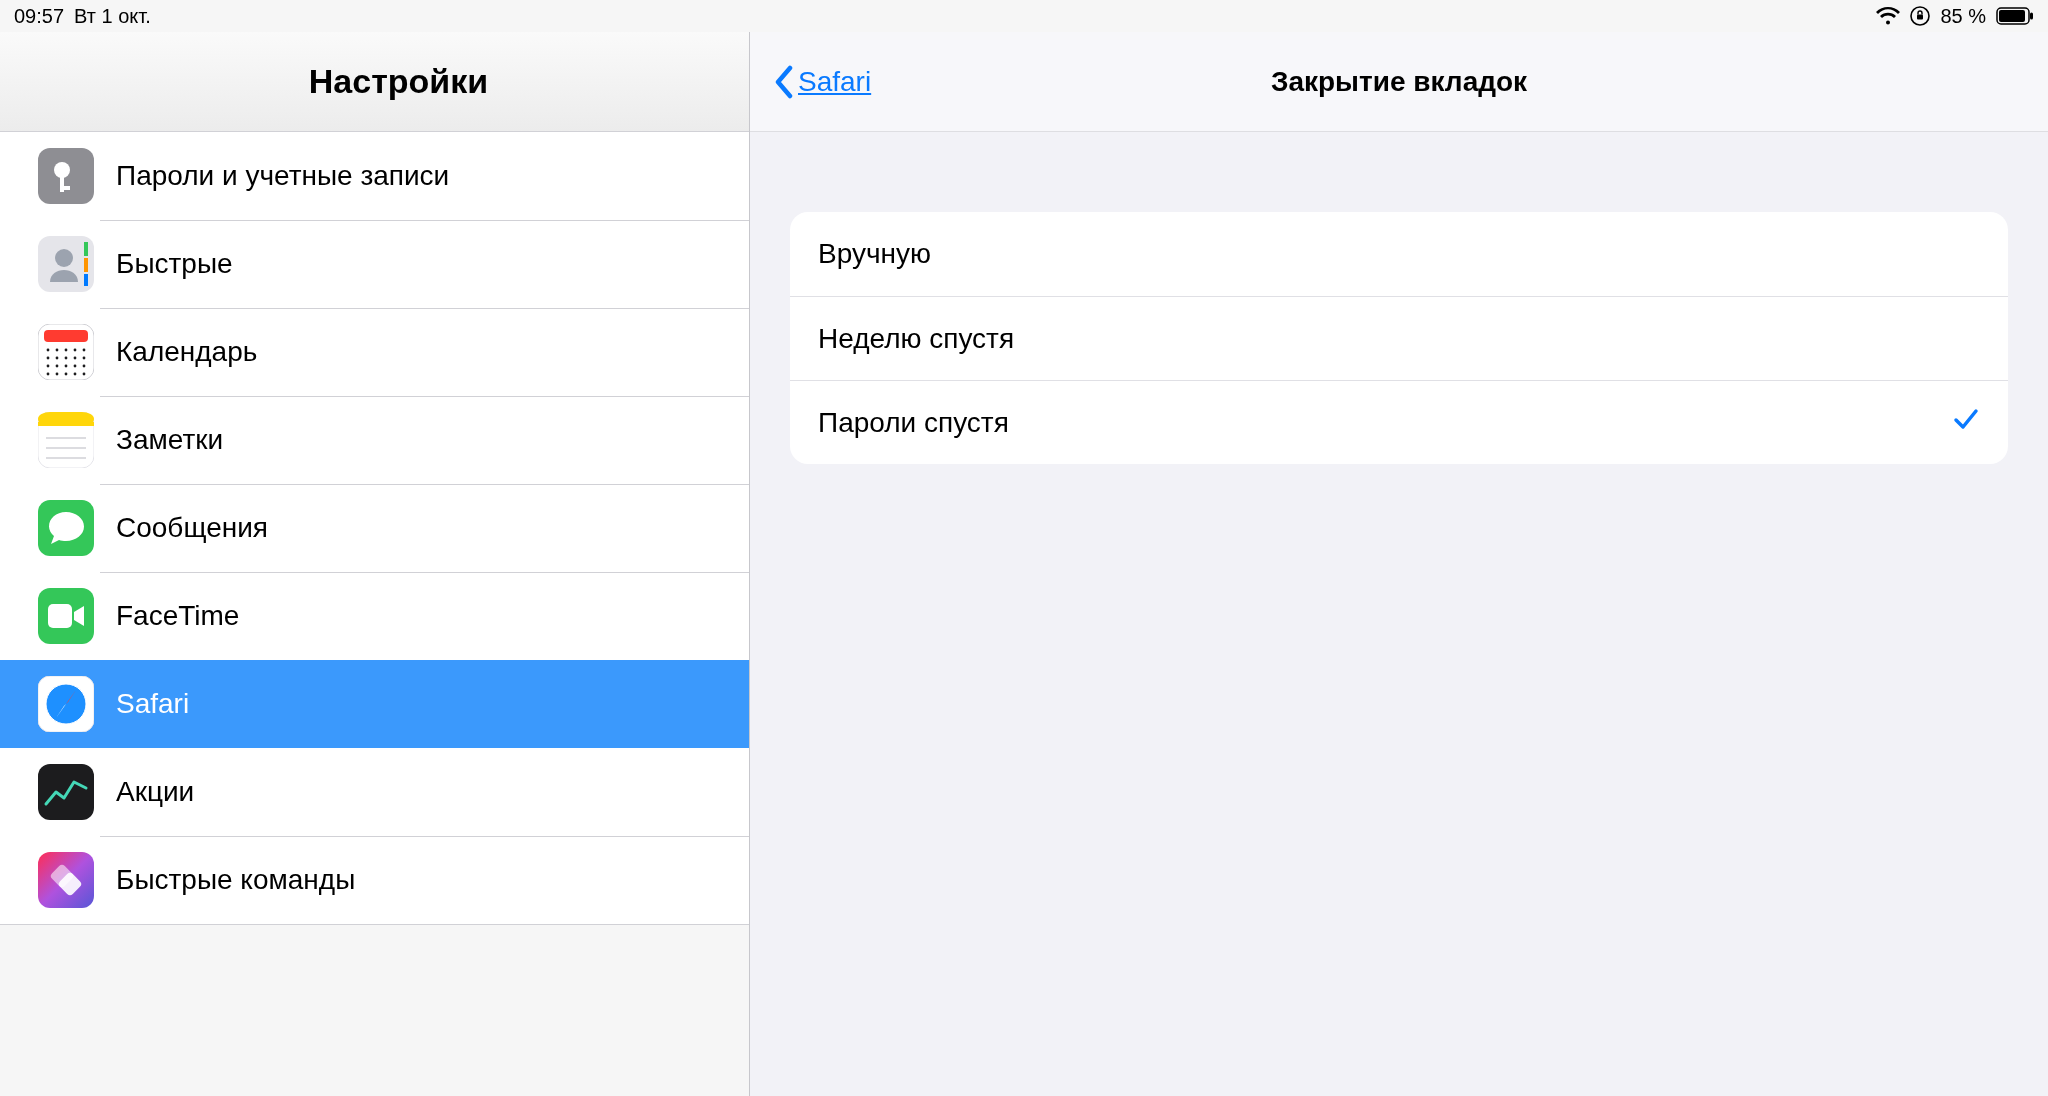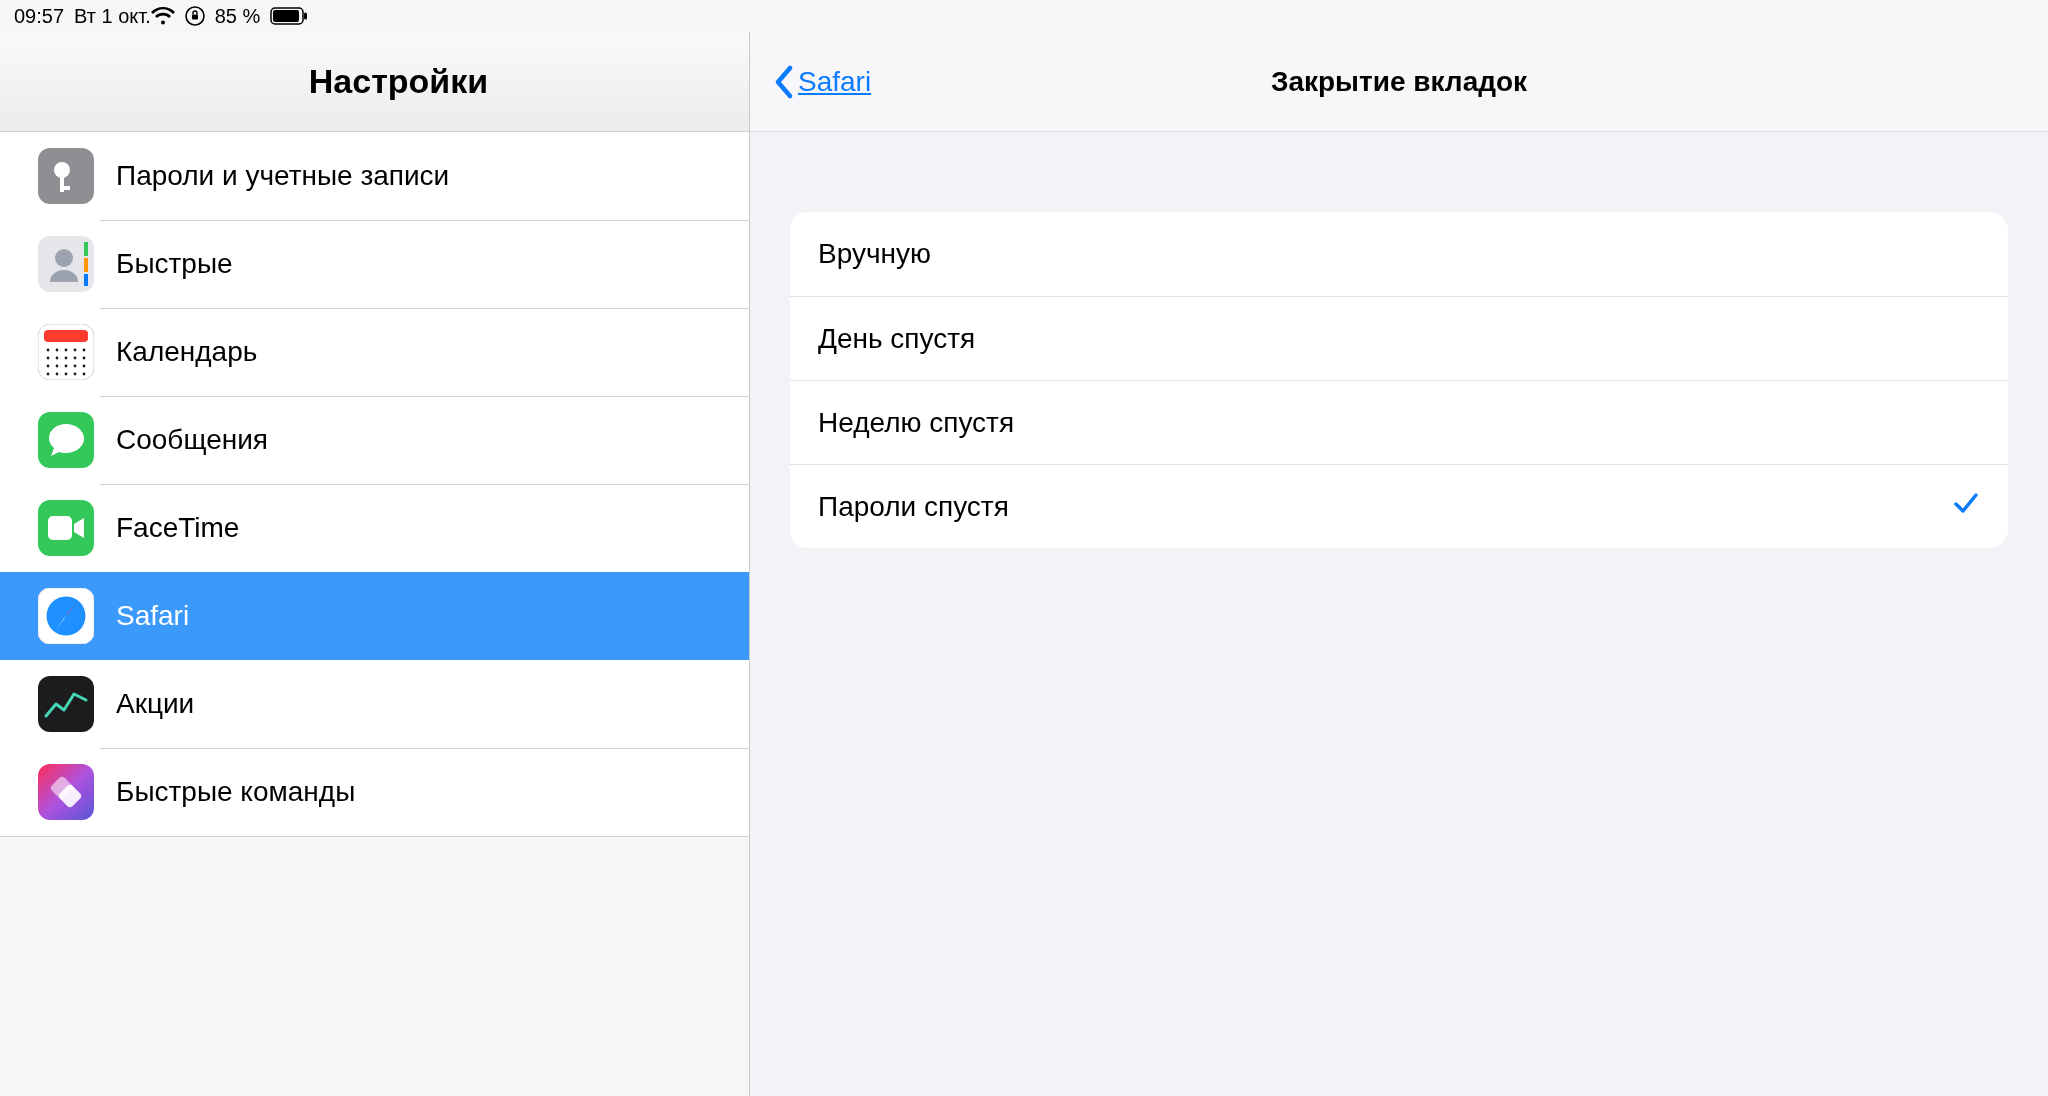--- a/index.html
+++ b/index.html
@@ -1,17 +1,17 @@
 <!DOCTYPE html>
 <html><head>
 <meta charset="utf-8">
 <style>
   * { margin: 0; padding: 0; box-sizing: border-box; }
   html, body { width: 2048px; height: 1096px; font-family: -apple-system, "Helvetica Neue", Arial, sans-serif; background: #f2f2f7; overflow: hidden; color: #000; }
-  .status-bar { height: 30px; display: flex; align-items: center; padding: 16px 14px; font-size: 20px; font-weight: 500; background: #f6f6f6; }
+  .status-bar { height: 30px; display: flex; justify-content: space-between; align-items: center; padding: 16px 14px; font-size: 20px; font-weight: 500; background: #f6f6f6; }
   .status-left, .status-right { display: flex; align-items: center; gap: 10px; }
   .status-right svg { display: block; }
 
   .body-area { display: flex; height: calc(100% - 30px); }
 
   
   .sidebar { width: 750px; border-right: 1px solid #c7c7cc; background: #f6f6f6; display: flex; flex-direction: column; }
   .sidebar-header { height: 100px; display: flex; align-items: center; justify-content: center; font-size: 34px; font-weight: 700; border-bottom: 1px solid #d1d1d6; background: linear-gradient(#fafafa,#ececec); padding-left: 48px; }
   .sidebar-list { background: #fff; }
   .sidebar-item { display: flex; align-items: center; height: 88px; padding: 0 38px; cursor: pointer; }
@@ -122,20 +122,33 @@
               <circle cx="28" cy="50" r="1.4" fill="#1c1c1e"></circle>
               <circle cx="37" cy="50" r="1.4" fill="#1c1c1e"></circle>
               <circle cx="46" cy="50" r="1.4" fill="#1c1c1e"></circle>
             </svg>
           </div>
           <div class="label">Календарь</div>
         </div>
         <div class="sidebar-item">
           <div class="icon-box">
             <svg width="56" height="56" viewBox="0 0 56 56">
+              <rect width="56" height="56" rx="12" fill="#fff" stroke="#e5e5ea"></rect>
+              <rect x="0" y="0" width="56" height="14" rx="12" fill="#ffd60a"></rect>
+              <rect x="0" y="10" width="56" height="4" fill="#ffd60a"></rect>
+              <line x1="8" y1="26" x2="48" y2="26" stroke="#d1d1d6" stroke-width="1.5"></line>
+              <line x1="8" y1="36" x2="48" y2="36" stroke="#d1d1d6" stroke-width="1.5"></line>
+              <line x1="8" y1="46" x2="48" y2="46" stroke="#d1d1d6" stroke-width="1.5"></line>
+            </svg>
+          </div>
+          <div class="label">Заметки</div>
+        </div>
+        <div class="sidebar-item">
+          <div class="icon-box">
+            <svg width="56" height="56" viewBox="0 0 56 56">
               <rect width="56" height="56" rx="12" fill="#34c759"></rect>
               <path d="M28 12c10 0 18 6.5 18 14.5S38 41 28 41c-2.5 0-5-.4-7-1l-8 4 3-8c-3-2.5-5-6-5-9.5C11 18.5 18 12 28 12z" fill="#fff"></path>
             </svg>
           </div>
           <div class="label">Сообщения</div>
         </div>
         <div class="sidebar-item">
           <div class="icon-box">
             <svg width="56" height="56" viewBox="0 0 56 56">
               <rect width="56" height="56" rx="12" fill="#34c759"></rect>
@@ -196,23 +209,20 @@
           </svg>
         <span style="margin-left:4px;">Safari</span>
       </div>
       <div class="detail-title">Закрытие вкладок</div>
     </div>
     <div class="options-group" id="options-group">
         <div class="option-row">
           <span>Вручную</span>
         </div>
         <div class="option-row">
-          <span>День спустя</span>
-        </div>
-        <div class="option-row">
           <span>Неделю спустя</span>
         </div>
         <div class="option-row">
           <span>Пароли спустя</span>
           <span class="check"><svg width="28" height="28" viewBox="0 0 28 28">
               <polyline points="4,15 11,22 24,6" fill="none" stroke="#0a7aff" stroke-width="3.5" stroke-linecap="round" stroke-linejoin="round"></polyline>
             </svg></span>
         </div>
       </div>
   </div>

